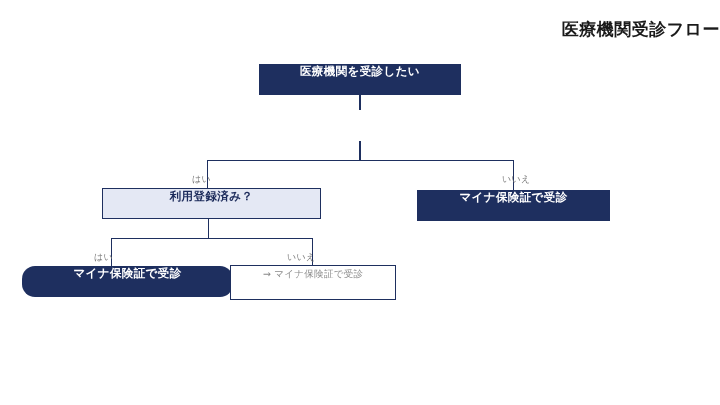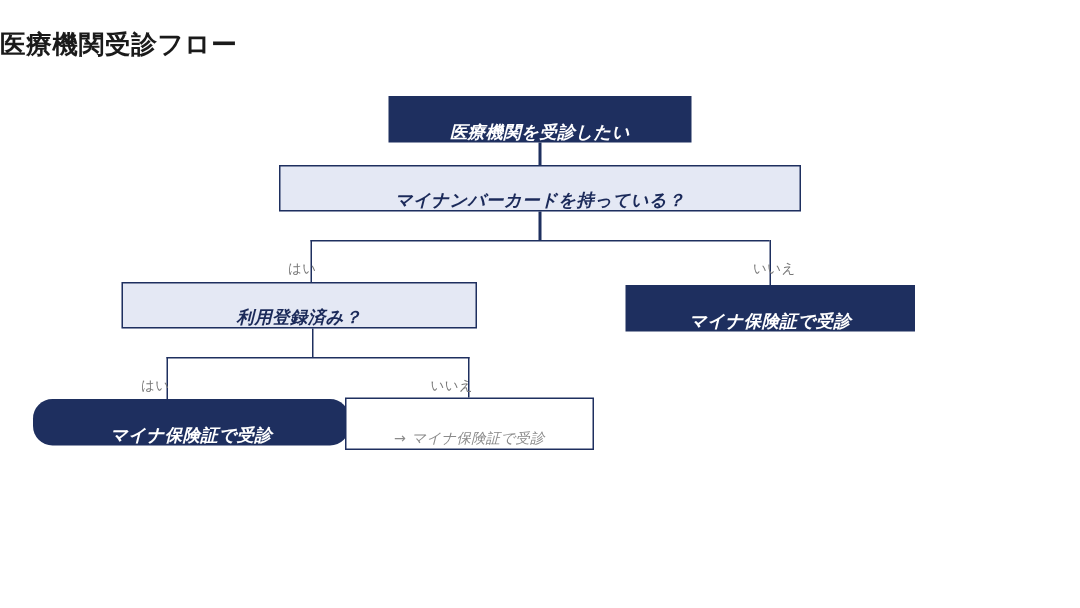--- a/index.html
+++ b/index.html
@@ -17,38 +17,37 @@
     background: #ffffff;
     overflow: hidden;
   }
 
   
   .title {
     position: absolute;
     left: 0;
     top: 18px;
     width: 720px;
-    text-align: left;
+    text-align: right;
     font-size: 17px;
     font-weight: bold;
     color: #1a1a1a;
     letter-spacing: 0.5px;
   }
 
   
   .node {
     position: absolute;
     box-sizing: border-box;
     display: flex;
     flex-direction: column;
     align-items: center;
-    justify-content: flex-end;
+    justify-content: flex-start;
     text-align: center;
     line-height: 1.25;
-    font-style: italic;
   }
   .node-solid {
     background: #1e2f5f;
     color: #ffffff;
     font-size: 11.5px;
     font-weight: bold;
     letter-spacing: 0.4px;
   }
   .node-decision {
     background: #e4e8f4;
@@ -101,33 +100,30 @@
 <div id="canvas">
 
   <div class="title">医療機関受診フロー</div>
 
   <div class="node node-solid" style="left:259px; top:64px; width:202px; height:31px;">
     <span>医療機関を受診したい</span>
   </div>
 
   <div class="conn conn-v" style="left:359.3px; top:95px; height:15px;"></div>
 
-  <div class="node node-decision" style="left:186px; top:110px; width:348px; height:31px;">
-    <span>マイナンバーカードを持っている？</span>
-  </div>
 
   <div class="conn conn-v" style="left:359.3px; top:141px; height:19px;"></div>
   <div class="conn conn-h" style="left:207px; top:159.6px; width:306px;"></div>
   <div class="conn conn-v" style="left:207px; top:159.6px; height:28px;"></div>
   <div class="conn conn-v" style="left:512.6px; top:159.6px; height:30px;"></div>
 
   <div class="edge-label" style="left:192px; top:145px;">はい</div>
   <div class="edge-label" style="left:502px; top:145px;">いいえ</div>
 
-  <div class="node node-decision" style="left:81px; top:188px; width:237px; height:31px;">
+  <div class="node node-decision" style="left:102px; top:188px; width:219px; height:31px;">
     <span>利用登録済み？</span>
   </div>
 
   <div class="node node-solid" style="left:417px; top:190px; width:193px; height:31px;">
     <span>マイナ保険証で受診</span>
   </div>
 
   <div class="conn conn-v" style="left:207.6px; top:219px; height:19px;"></div>
   <div class="conn conn-h" style="left:111px; top:237.6px; width:202px;"></div>
   <div class="conn conn-v" style="left:111px; top:237.6px; height:29px;"></div>

